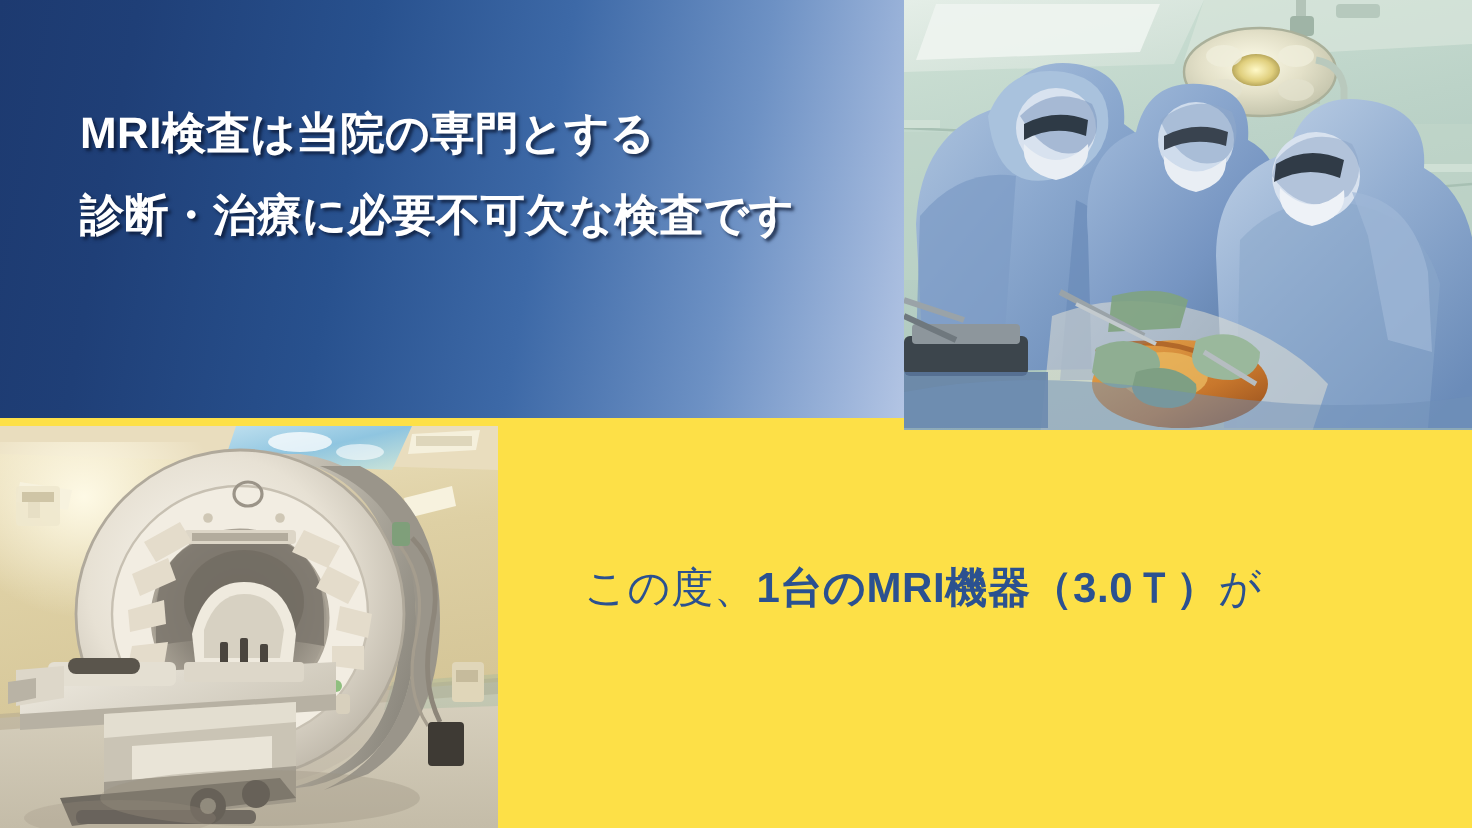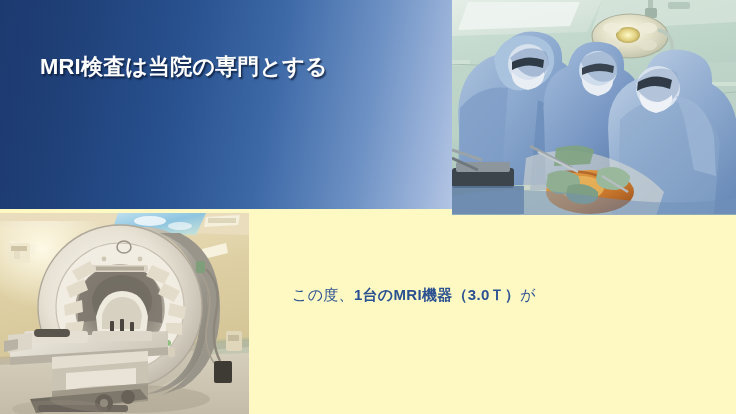--- a/index.html
+++ b/index.html
@@ -13,21 +13,21 @@
     overflow: hidden;
     font-family: "Liberation Sans", "DejaVu Sans", sans-serif;
     position: relative;
   }
 
   #slide {
     position: absolute;
     left: 0; top: 0;
     width: 736px;
     height: 414px;
-    background: #fef9c3;
+    background: #fde047;
     overflow: hidden;
   }
 
   
   .banner {
     position: absolute;
     left: 0;
     top: 0;
     width: 460px;
     height: 209px;
@@ -82,37 +82,38 @@
 
   
   .bottom-text {
     position: absolute;
     left: 292px;
     top: 272px;
     width: 430px;
   }
   .bottom-line {
     color: #2b5190;
-    font-size: 15px;
+    font-size: 21px;
     line-height: 46px;
     white-space: nowrap;
     letter-spacing: 0.3px;
   }
   .b {
     font-weight: bold;
   }
 </style>
 </head>
 <body>
 
 <div id="slide">
 
   <div class="banner">
     <div class="banner-text">
       <div class="banner-line">MRI検査は当院の専門とする</div>
+      <div class="banner-line">診断・治療に必要不可欠な検査です</div>
     </div>
   </div>
 
   <div class="photo-surgery">
     <svg width="284" height="215" viewBox="0 0 284 215" xmlns="http://www.w3.org/2000/svg">
       <defs>
         <linearGradient id="orWall" x1="0" y1="0" x2="0.3" y2="1">
           <stop offset="0%" stop-color="#cfe2d6"></stop>
           <stop offset="45%" stop-color="#bcd3c8"></stop>
           <stop offset="100%" stop-color="#a9c4ba"></stop>

